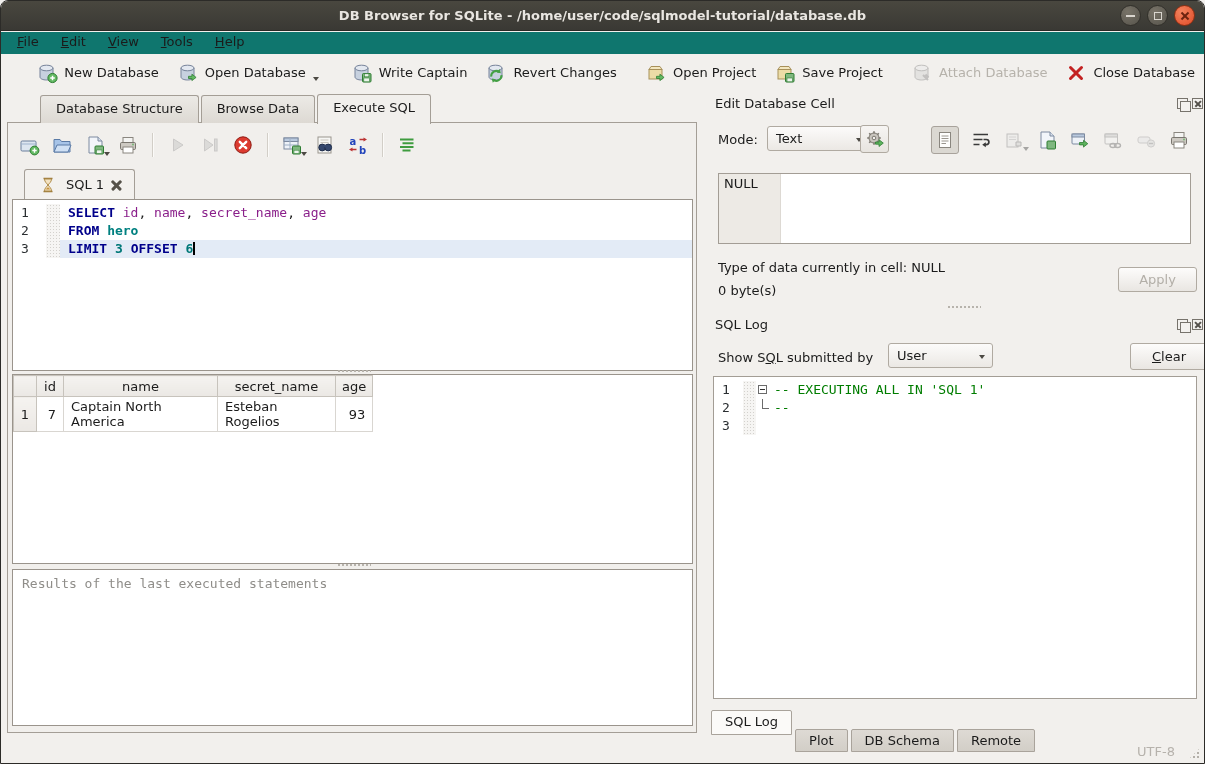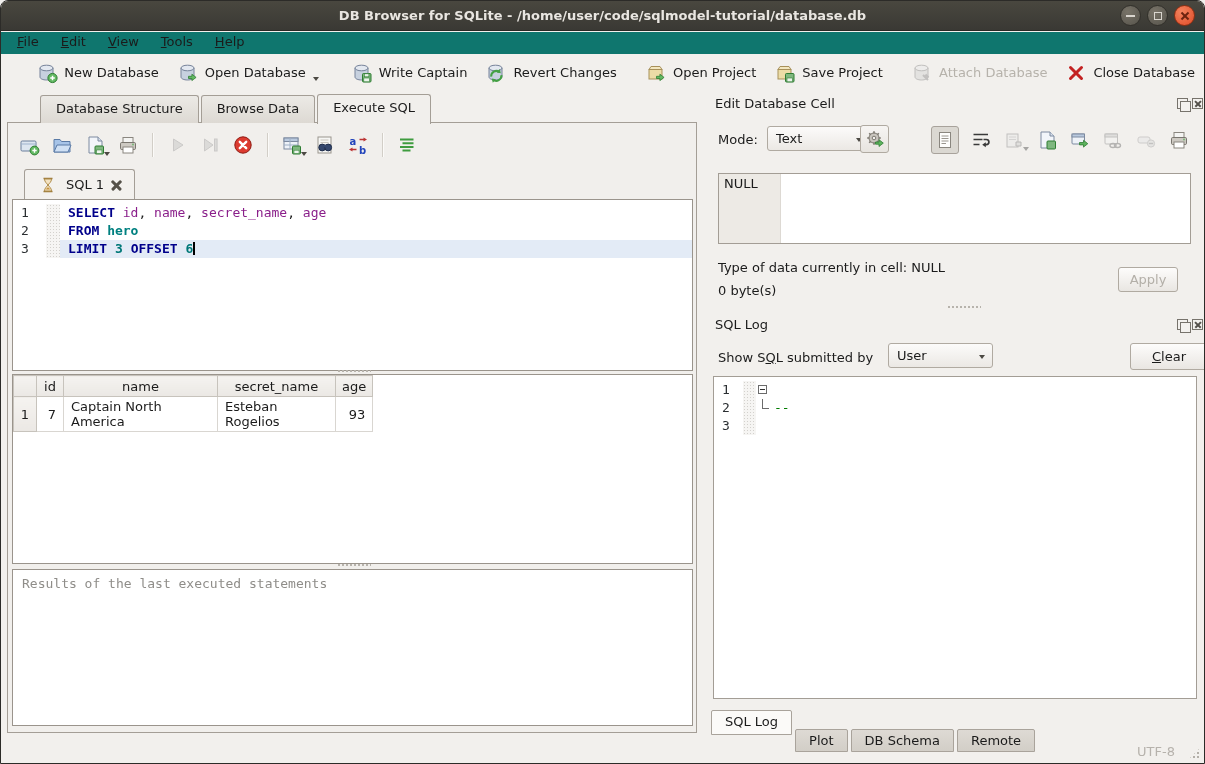--- a/index.html
+++ b/index.html
@@ -499,41 +499,42 @@
       </span>
     </div>
 
   <div class="cell-editor">
     <div class="cell-gutter">NULL</div>
     <div style="flex:1; background:#fff;"></div>
   </div>
 
   <div class="label-abs" style="left:717px; top:259px;">Type of data currently in cell: NULL</div>
   <div class="label-abs" style="left:717px; top:282px;">0 byte(s)</div>
-  <div class="push-btn dis" style="left:1117px; top:266px; width:60px; height:25px; line-height:23px;">Apply</div>
+  <div class="push-btn dis" style="left:1117px; top:266px; width:79px; height:25px; line-height:23px;">Apply</div>
 
   <div class="ptitle" style="left:714px; top:316px;">SQL Log</div>
   <div class="pctrl" style="left:1176px; top:318px;">
     <span class="pf"></span>
     <span class="pc"></span>
   </div>
 
   <div class="label-abs" id="log-filter-label" style="left:717px; top:349px;">Show S<u>Q</u>L submitted by</div>
   <div class="combo" style="left:887px; top:342px; width:105px;">
     <span>User</span>
   </div>
   <div class="push-btn" id="clear-btn" style="left:1129px; top:342px; width:78px; height:27px; line-height:25px;"><u>C</u>lear</div>
 
   <div class="log-editor" id="log-editor">
       <div class="log-line">
         <span class="log-num">1</span>
         <span class="log-fold"></span>
         <span class="log-mk">
           <span class="mk-collapse"></span>
         </span>
+        <span class="log-text">-- EXECUTING ALL IN 'SQL 1'</span>
       </div>
       <div class="log-line">
         <span class="log-num">2</span>
         <span class="log-fold"></span>
         <span class="log-mk">
           <span class="mk-elbow"></span>
         </span>
         <span class="log-text">--</span>
       </div>
       <div class="log-line">

